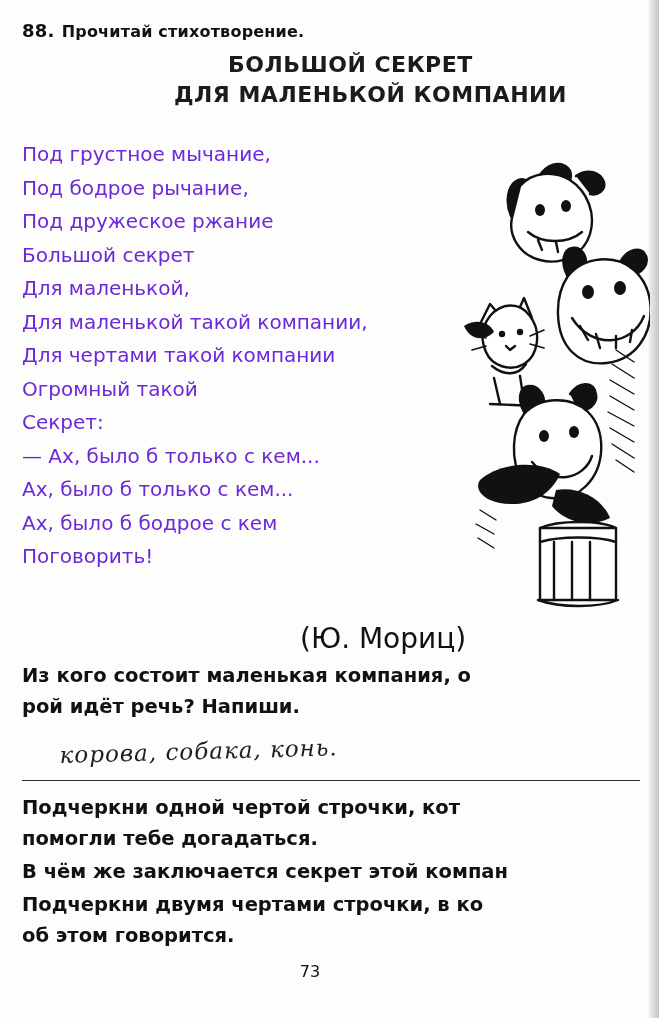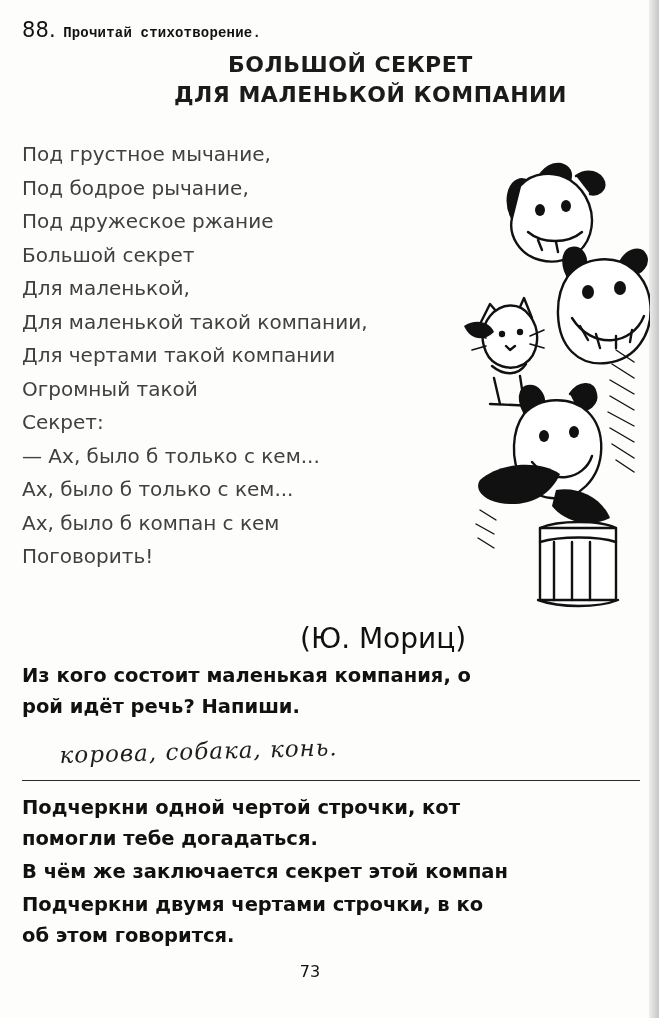--- a/index.html
+++ b/index.html
@@ -36,27 +36,26 @@
 
   .exercise-head {
     position: absolute;
     left: 22px;
     top: 18px;
     font-size: 20px;
     font-weight: bold;
     letter-spacing: 0.2px;
   }
   .exercise-head .num {
-    font-size: 21px;
-    font-weight: normal;
+    font-size: 18px;
+    font-weight: bold;
   }
   .exercise-head .task {
-    font-size: 14px;
-    font-weight: bold;
-    font-family: Liberation Mono, monospace;
+    font-size: 16px;
+    font-weight: bold;
   }
 
   .poem-title {
     position: absolute;
     left: 150px;
     top: 50px;
     width: 420px;
     font-size: 22px;
     font-weight: bold;
     line-height: 30px;
@@ -66,21 +65,21 @@
   .poem-title .l1 { display: block; padding-left: 78px; }
   .poem-title .l2 { display: block; padding-left: 24px; }
 
   .poem {
     position: absolute;
     left: 22px;
     top: 138px;
     width: 420px;
     font-size: 20px;
     line-height: 33.5px;
-    color: #404040;
+    color: #6d28d9;
   }
   .poem .line { display: block; white-space: pre; }
 
   .author {
     position: absolute;
     left: 300px;
     top: 622px;
     font-size: 28px;
   }
 
@@ -177,21 +176,21 @@
     <span class="line">Под бодрое рычание,</span>
     <span class="line">Под дружеское ржание</span>
     <span class="line">Большой секрет</span>
     <span class="line">Для маленькой,</span>
     <span class="line">Для маленькой такой компании,</span>
     <span class="line">Для чертами такой компании</span>
     <span class="line">Огромный такой</span>
     <span class="line">Секрет:</span>
     <span class="line">— Ах, было б только с кем...</span>
     <span class="line">Ах, было б только с кем...</span>
-    <span class="line">Ах, было б компан с кем</span>
+    <span class="line">Ах, было б бодрое с кем</span>
     <span class="line">Поговорить!</span>
   </div>
 
   <div class="author">(Ю. Мориц)</div>
 
   <div class="illustration">
     <svg width="230" height="470" viewBox="0 0 230 470" xmlns="http://www.w3.org/2000/svg">
       <g fill="none" stroke="#111" stroke-width="2.4" stroke-linecap="round" stroke-linejoin="round">
 
         <path d="M92 68 C84 52 88 34 98 30 C106 27 113 34 114 43" fill="#111"></path>

